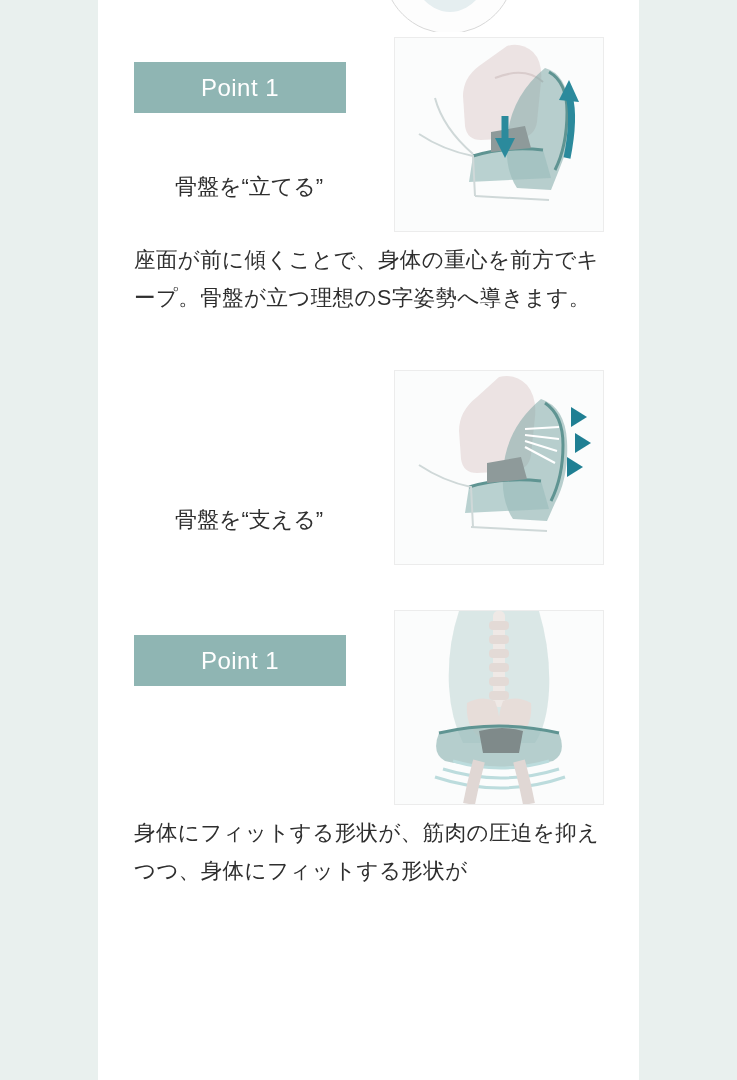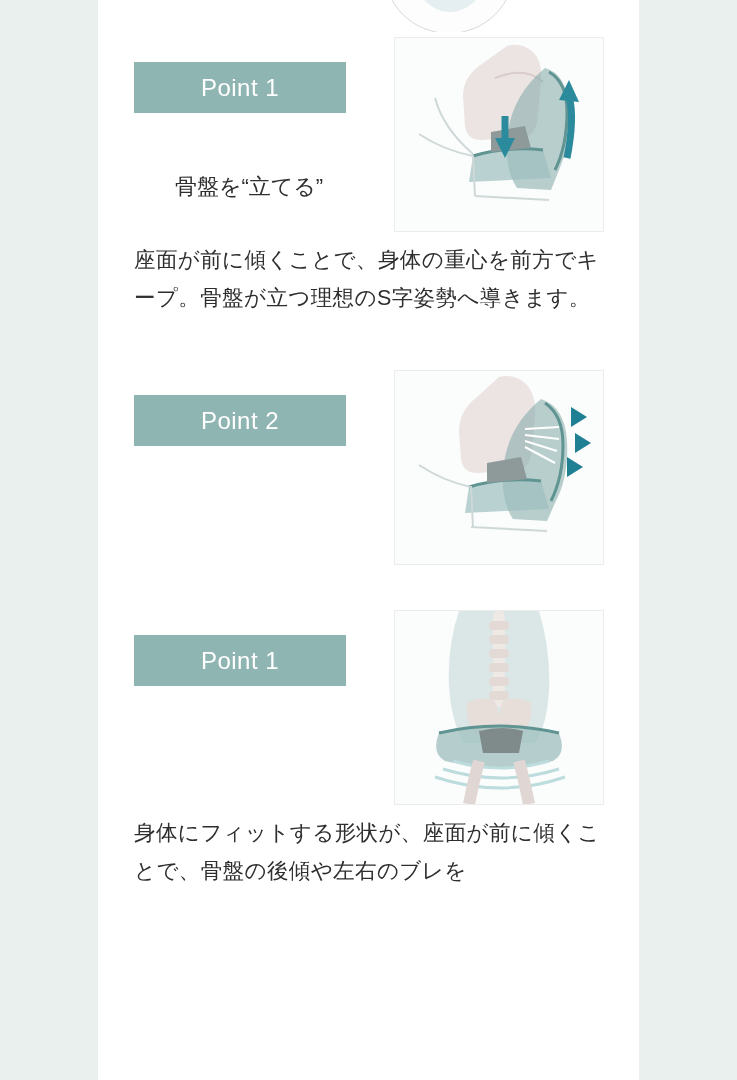--- a/index.html
+++ b/index.html
@@ -156,23 +156,21 @@
           </svg>
         </div>
       </div>
       <div class="point-body">座面が前に傾くことで、身体の重心を前方でキープ。骨盤が立つ理想のS字姿勢へ導きます。</div>
     </div>
 
     <div class="gap-a"></div>
 
     <div class="point-block">
       <div class="point-head">
-        <div class="point-badge">
-          <span>Point 2</span>
-        </div>
+        <div class="point-sub">骨盤を“支える”</div>
         <div class="point-figure">
           <svg width="208" height="193" viewBox="0 0 208 193">
             <path d="M104 6 q16 -4 28 8 q10 12 8 32 l-4 38 q-2 14 -16 16 l-38 2 q-14 0 -16 -14 l-2 -28 q0 -20 18 -34 z" fill="#ece3e3"></path>
             <path d="M146 28 q24 8 26 42 q2 36 -12 62 l-8 18 l-34 -2 q-12 -18 -10 -46 q2 -44 38 -74 z" fill="#7fa8a6" opacity="0.55"></path>
             <path d="M150 32 q18 12 18 42 q0 32 -12 56" fill="none" stroke="#5f9492" stroke-width="3"></path>
             <path d="M74 116 q34 -10 72 -6 l8 28 l-84 4 z" fill="#9dbfbd" opacity="0.7"></path>
             <path d="M74 116 q34 -10 72 -6" fill="none" stroke="#5f9492" stroke-width="3"></path>
             <path d="M92 92 l34 -6 l6 22 l-40 4 z" fill="#8e9a9a"></path>
             <path d="M24 94 q24 16 52 22 l2 40" fill="none" stroke="#cfd8d8" stroke-width="2"></path>
             <path d="M76 156 l76 4" fill="none" stroke="#cfd8d8" stroke-width="2"></path>
@@ -226,17 +224,17 @@
               <path d="M58 150 q48 14 96 0"></path>
               <path d="M48 158 q58 18 116 0"></path>
               <path d="M40 166 q66 22 130 0"></path>
             </g>
 
             <path d="M84 150 q-6 22 -10 43" fill="none" stroke="#e0d7d4" stroke-width="12"></path>
             <path d="M124 150 q6 22 10 43" fill="none" stroke="#e0d7d4" stroke-width="12"></path>
           </svg>
         </div>
       </div>
-      <div class="point-body">身体にフィットする形状が、座面が前に傾くことで、骨盤の後傾や左右のブレを</div>
+      <div class="point-body">身体にフィットする形状が、筋肉の圧迫を抑えつつ、身体にフィットする形状が</div>
     </div>
 
   </div>
 </div>
 
 </body></html>

